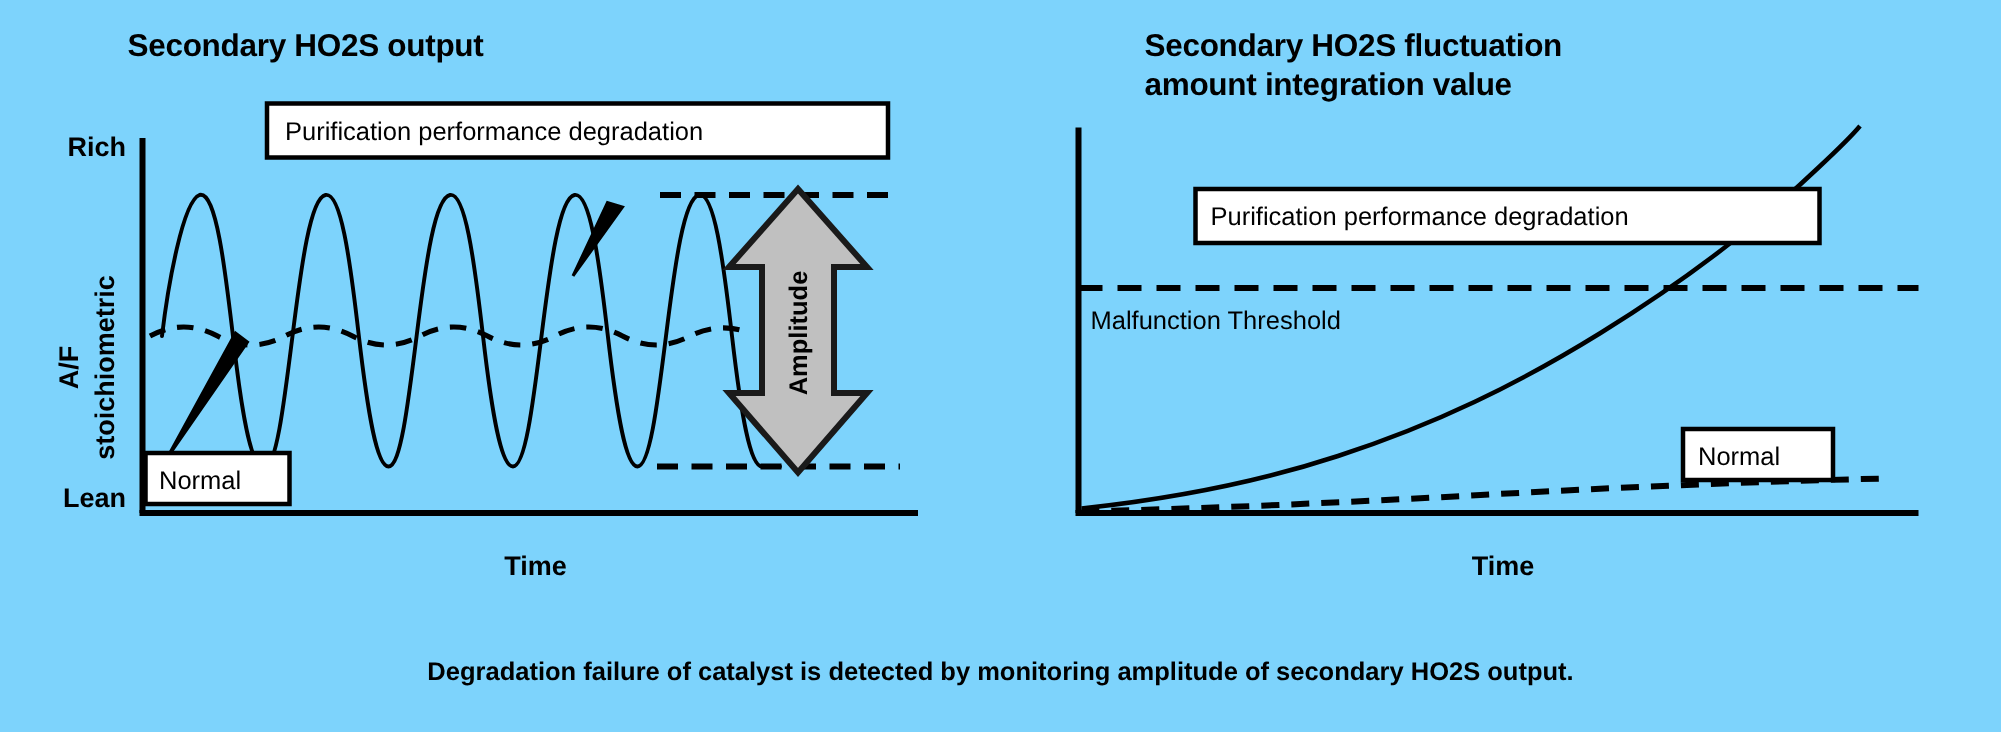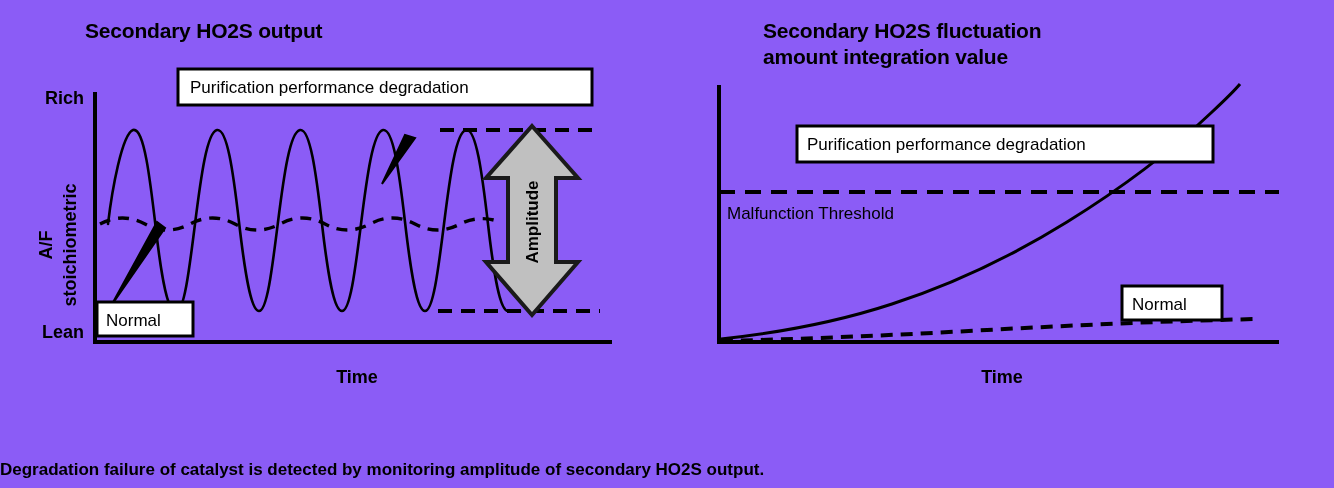--- a/index.html
+++ b/index.html
@@ -9,21 +9,21 @@
     background: #ffffff;
   }
   body {
     font-family: "Liberation Sans", sans-serif;
     color: #000000;
   }
   #figure {
     position: relative;
     width: 1334px;
     height: 488px;
-    background: #8b5cf6;
+    background: #7dd3fc;
     overflow: hidden;
   }
   .panel {
     position: absolute;
     top: 0;
     height: 420px;
   }
   #panel-left  { left: 0px;   width: 667px; }
   #panel-right { left: 667px; width: 667px; }
 
@@ -74,25 +74,24 @@
     font-weight: bold;
     font-size: 17px;
     fill: #000000;
   }
 
   #caption {
     position: absolute;
     left: 0;
     top: 438px;
     width: 1334px;
-    text-align: left;
+    text-align: center;
     font-weight: bold;
     font-size: 17px;
     color: #000000;
-    margin-top: 22px;
   }
 </style>
 </head>
 <body>
 
 <div id="figure">
 
   <div class="panel" id="panel-left">
 
     <div class="panel-title" id="left-title">Secondary HO2S output</div>

